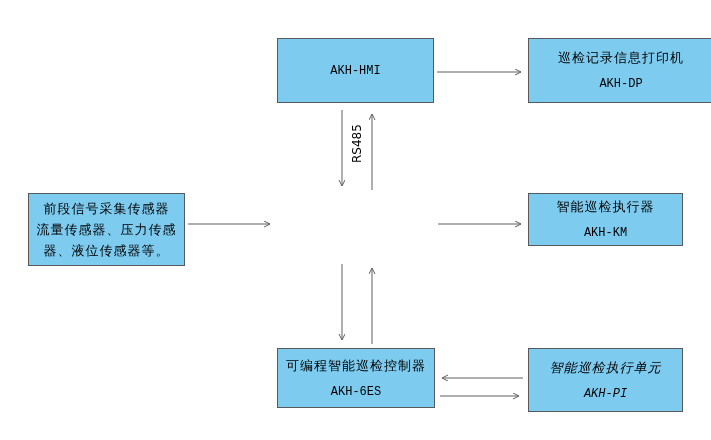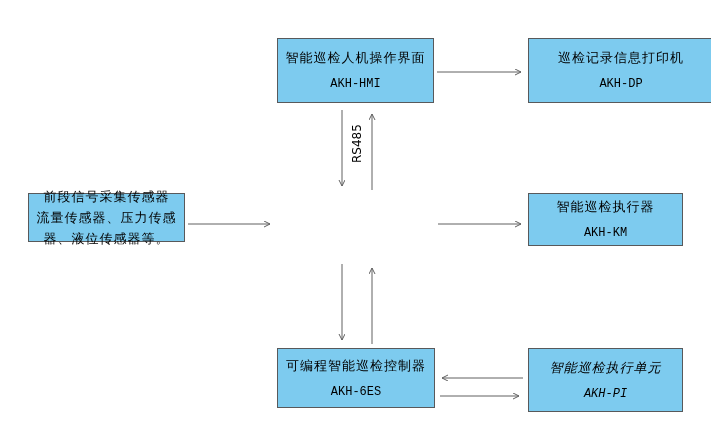--- a/index.html
+++ b/index.html
@@ -35,21 +35,21 @@
   .node .code{
     font-family:"Liberation Mono","DejaVu Sans Mono",monospace;
     font-size:12px;
     line-height:1;
   }
   .gap-lg{gap:14px;}
   .gap-sm{gap:8px;}
   
   #node-hmi       {left:277px;top:38px;width:157px;height:65px;}
   #node-printer   {left:528px;top:38px;width:186px;height:65px;}
-  #node-sensors   {left:28px; top:193px;width:157px;height:49px;}
+  #node-sensors   {left:28px; top:193px;width:157px;height:73px;}
   #node-cpu       {left:277px;top:193px;width:157px;height:65px;}
   #node-actuator  {left:528px;top:193px;width:155px;height:53px;}
   #node-controller{left:277px;top:348px;width:158px;height:60px;}
   #node-execunit  {left:528px;top:348px;width:155px;height:64px;font-style:italic;}
   .arrow-layer{
     position:absolute;left:0;top:0;width:711px;height:440px;
     pointer-events:none;
   }
   .arrow-layer line{
     stroke:var(--arrow);
@@ -92,21 +92,20 @@
     <line x1="372" y1="190" x2="372" y2="114" marker-end="url(#arrowhead)"></line>
     <line x1="342" y1="264" x2="342" y2="340" marker-end="url(#arrowhead)"></line>
     <line x1="372" y1="344" x2="372" y2="268" marker-end="url(#arrowhead)"></line>
     <line x1="523" y1="378" x2="442" y2="378" marker-end="url(#arrowhead)"></line>
     <line x1="440" y1="396" x2="519" y2="396" marker-end="url(#arrowhead)"></line>
   </svg>
 
   <div class="bus-label">RS485</div>
 
   <div class="node gap-lg" id="node-hmi">
-    <div class="zh">智能巡检人机操作界面</div>
     <div class="code">AKH-HMI</div>
   </div>
 
   <div class="node gap-lg" id="node-printer">
     <div class="zh">巡检记录信息打印机</div>
     <div class="code">AKH-DP</div>
   </div>
 
   <div class="node gap-sm" id="node-sensors">
     <div class="zh">前段信号采集传感器</div>

